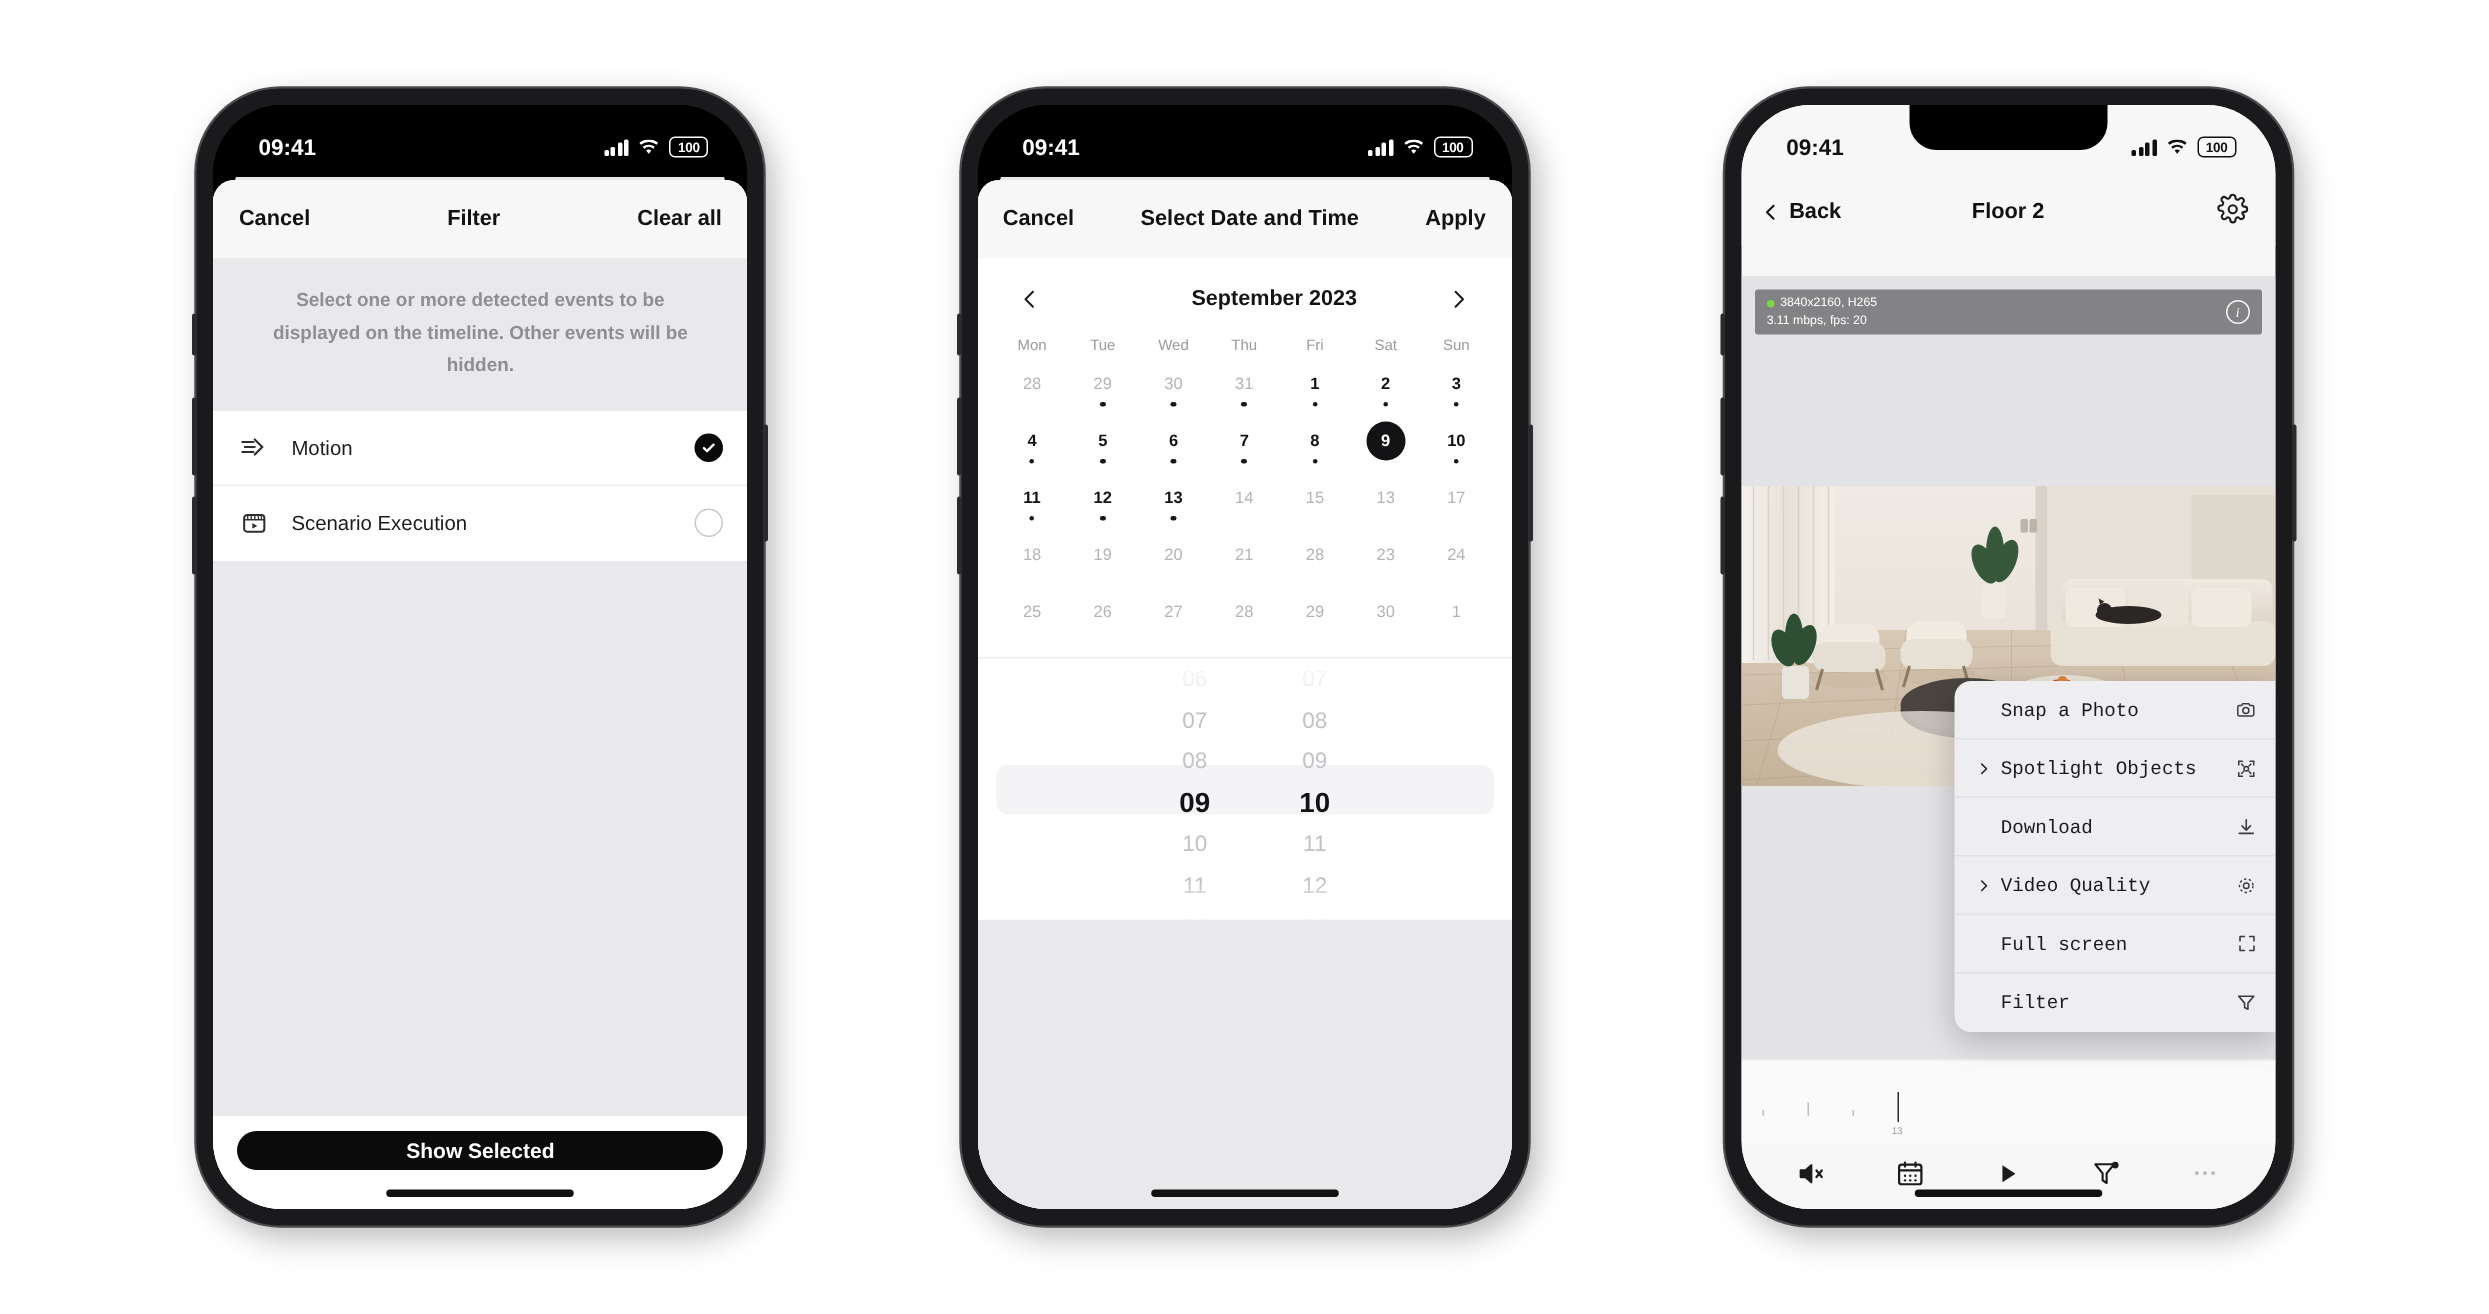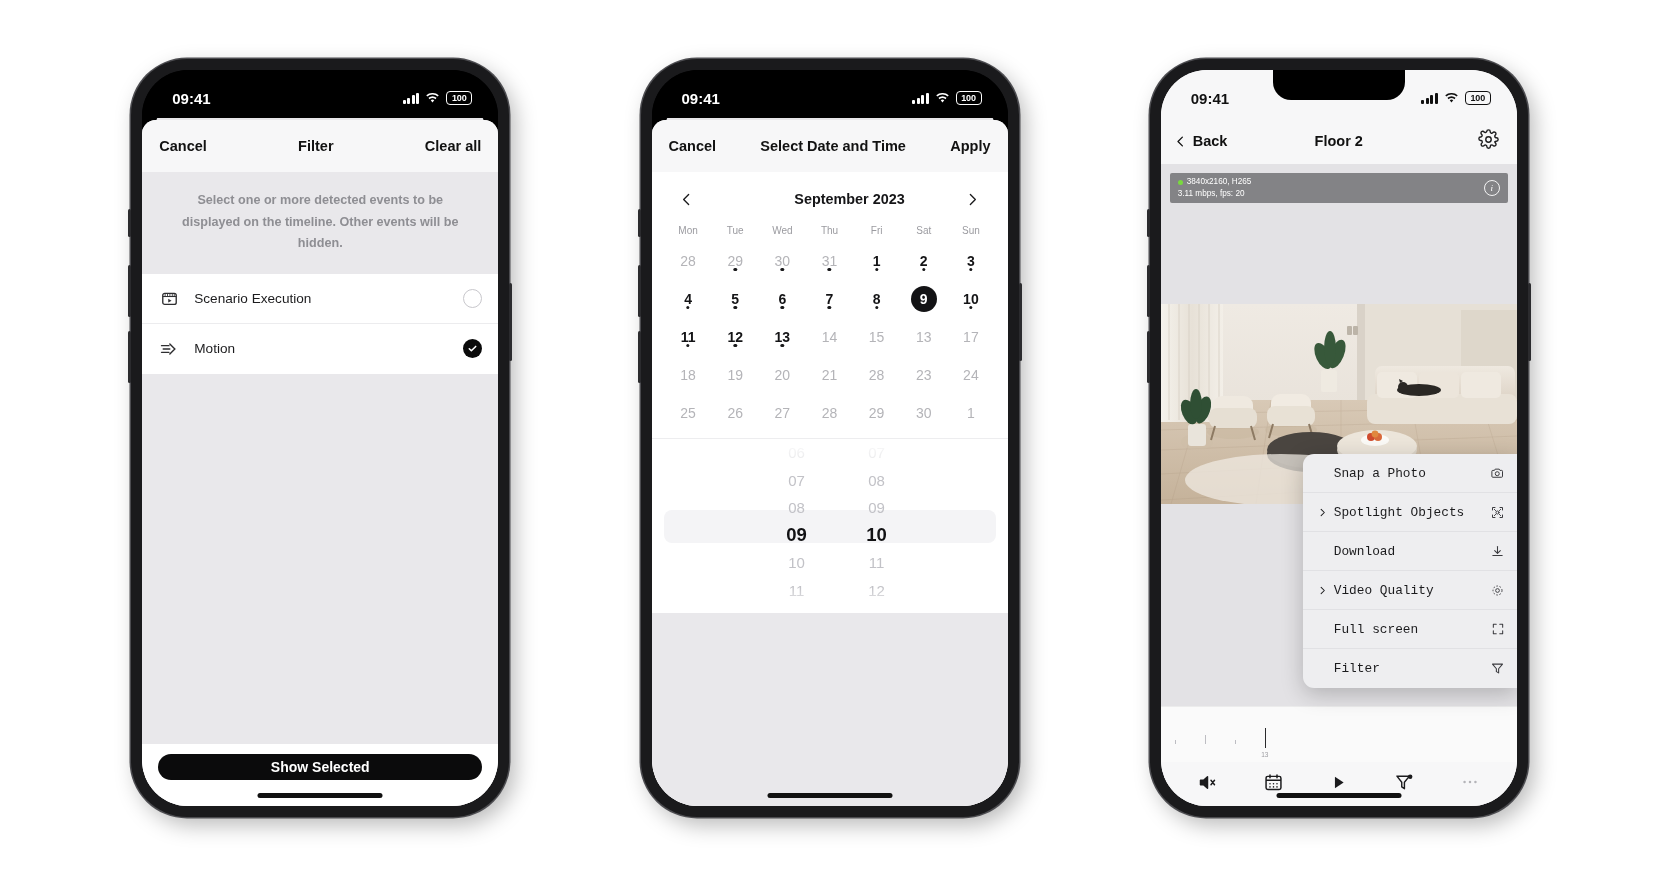--- a/index.html
+++ b/index.html
@@ -159,22 +159,22 @@
   .cal-head .month { font-size: 14.4px; font-weight: bold; color: #151517; margin-left: 40px; }
   .chev { width: 26px; height: 26px; display: flex; align-items: center; justify-content: center; color: #1c1c1e; cursor: pointer; }
   .dow-row, .cal-row { display: flex; padding: 0 13px; }
   .dow-row span, .cal-cell { flex: 1; text-align: center; }
   .dow-row span { font-size: 10px; color: #9b9ba0; padding: 7px 0 2px; }
   .cal-row { margin-bottom: 2px; }
   .cal-cell {
     position: relative;
     height: 36px;
     display: flex; flex-direction: column;
-    align-items: center; justify-content: flex-end;
-    font-size: 14px; color: #b4b4b8;
+    align-items: center; justify-content: center;
+    font-size: 11px; color: #b4b4b8;
   }
   .cal-cell .num {
     width: 26px; height: 26px; border-radius: 50%;
     display: flex; align-items: center; justify-content: center;
     line-height: 1;
   }
   .cal-cell.has-ev { color: #141416; font-weight: bold; }
   .cal-cell.sel .num { background: #131315; color: #fff; font-weight: bold; }
   .cal-cell .dot {
     position: absolute; bottom: 3px; left: 50%; transform: translateX(-50%);
@@ -215,21 +215,21 @@
 
   
   .p3-nav {
     height: 46px; background: #f7f7f8;
     display: flex; align-items: center; justify-content: space-between;
     padding: 0 15px 0 12px;
   }
   .p3-nav .back { display: flex; align-items: center; gap: 5px; font-size: 14.5px; font-weight: bold; color: #111; cursor: pointer; }
   .p3-nav .title { font-size: 14.5px; font-weight: bold; color: #111; position: absolute; left: 50%; transform: translateX(-50%); }
   .p3-nav .gear { width: 24px; height: 24px; color: #1c1c1e; cursor: pointer; }
-  .p3-stage { position: relative; flex: 1; background: #e3e2e5; overflow: hidden; }
+  .p3-stage { position: relative; flex: 1; background: #e3e2e5; overflow: hidden; margin-top: 20px; }
   .infobar {
     position: absolute; top: 9px; left: 9px; right: 9px; height: 30px;
     background: rgba(110,110,112,.82);
     display: flex; align-items: center; justify-content: space-between;
     padding: 0 8px; color: #fff; border-radius: 2px;
   }
   .infobar .lines { font-size: 8.2px; line-height: 1.42; }
   .infobar .lines .l1 { display: flex; align-items: center; gap: 4px; }
   .greendot { width: 5px; height: 5px; border-radius: 50%; background: #79d93e; display: inline-block; }
   .icircle {
@@ -315,49 +315,49 @@
         <div class="sheet-back"></div>
         <div class="sheet">
           <div class="sheet-nav">
             <span class="side">Cancel</span>
             <span class="title">Filter</span>
             <span class="side">Clear all</span>
           </div>
           <div class="filter-body">
             <div class="filter-desc">Select one or more detected events to be displayed on the timeline. Other events will be hidden.</div>
             <div class="filter-list">
-
-              <div class="filter-row">
-                <span class="row-icon">
-                  <svg viewBox="0 0 24 24" width="19" height="19" fill="none" stroke="currentColor" stroke-width="1.7">
-                    <rect x="3.5" y="5.5" width="17" height="14" rx="2.5"></rect>
-                    <path d="M3.5 9.5h17" stroke-width="1.3"></path>
-                    <path d="M6.5 5.5v4M9.5 5.5v4M12.5 5.5v4M15.5 5.5v4M18 5.5v4" stroke-width="1.1"></path>
-                    <path d="M10.4 12.3l4.2 2.4-4.2 2.4z" fill="currentColor" stroke="none"></path>
-                  </svg>
-                </span>
-                <span class="lbl">Scenario Execution</span>
-                <span class="radio-off"></span>
-              </div>
 
               <div class="filter-row">
                 <span class="row-icon">
                   <svg viewBox="0 0 24 24" width="20" height="20" fill="none" stroke="currentColor" stroke-width="1.6" stroke-linecap="round">
                     <path d="M3 8h9"></path>
                       <path d="M5 12h8"></path>
                       <path d="M3 16h9"></path>
                     <path d="M13 6l6 6-6 6" stroke-width="1.7"></path>
                   </svg>
                 </span>
                 <span class="lbl">Motion</span>
                 <span class="radio-on">
                   <svg viewBox="0 0 24 24" width="11" height="11" fill="none" stroke="#fff" stroke-width="3.4" stroke-linecap="round" stroke-linejoin="round">
                       <path d="M5 12.5l4.5 4.5L19 7.5"></path>
                     </svg>
                 </span>
+              </div>
+
+              <div class="filter-row">
+                <span class="row-icon">
+                  <svg viewBox="0 0 24 24" width="19" height="19" fill="none" stroke="currentColor" stroke-width="1.7">
+                    <rect x="3.5" y="5.5" width="17" height="14" rx="2.5"></rect>
+                    <path d="M3.5 9.5h17" stroke-width="1.3"></path>
+                    <path d="M6.5 5.5v4M9.5 5.5v4M12.5 5.5v4M15.5 5.5v4M18 5.5v4" stroke-width="1.1"></path>
+                    <path d="M10.4 12.3l4.2 2.4-4.2 2.4z" fill="currentColor" stroke="none"></path>
+                  </svg>
+                </span>
+                <span class="lbl">Scenario Execution</span>
+                <span class="radio-off"></span>
               </div>
 
             </div>
             <div class="filter-spacer"></div>
             <div class="filter-footer">
               <button class="primary-btn">Show Selected</button>
             </div>
           </div>
         </div>
       </div>

